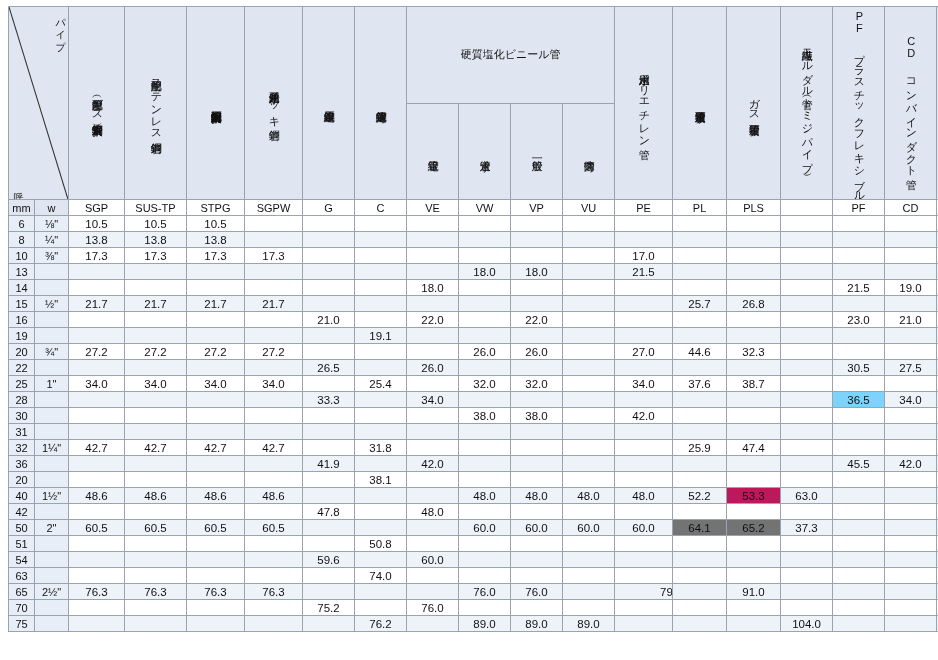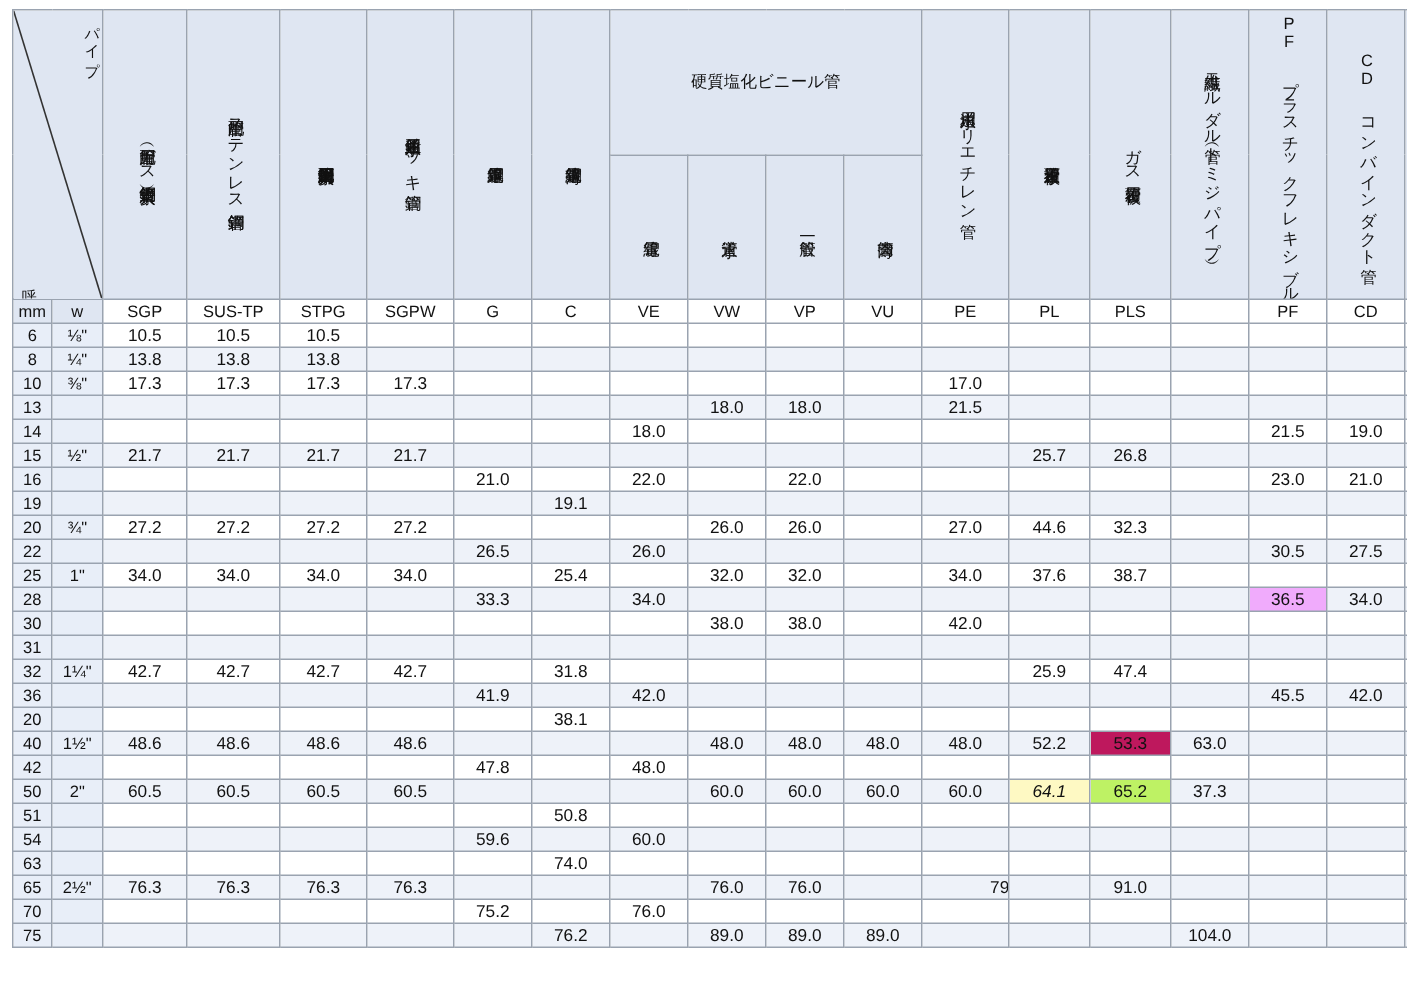--- a/index.html
+++ b/index.html
@@ -441,21 +441,21 @@
           <td class="val" style="background: rgb(238, 242, 249);">33.3</td>
           <td class="val" style="background: rgb(238, 242, 249);"></td>
           <td class="val" style="background: rgb(238, 242, 249);">34.0</td>
           <td class="val" style="background: rgb(238, 242, 249);"></td>
           <td class="val" style="background: rgb(238, 242, 249);"></td>
           <td class="val" style="background: rgb(238, 242, 249);"></td>
           <td class="val" style="background: rgb(238, 242, 249);"></td>
           <td class="val" style="background: rgb(238, 242, 249);"></td>
           <td class="val" style="background: rgb(238, 242, 249);"></td>
           <td class="val" style="background: rgb(238, 242, 249);"></td>
-          <td class="val" style="background: #f0abfc;">36.5</td>
+          <td class="val" style="background: #7dd3fc;">36.5</td>
           <td class="val" style="background: rgb(238, 242, 249);">34.0</td>
           <td class="val" style="background: rgb(238, 242, 249);"></td>
         </tr>
         <tr class="data-row">
           <td class="sz">30</td>
           <td class="sz"></td>
           <td class="val"></td>
           <td class="val"></td>
           <td class="val"></td>
           <td class="val"></td>
@@ -606,22 +606,22 @@
           <td class="val" style="background: rgb(238, 242, 249);">60.5</td>
           <td class="val" style="background: rgb(238, 242, 249);">60.5</td>
           <td class="val" style="background: rgb(238, 242, 249);">60.5</td>
           <td class="val" style="background: rgb(238, 242, 249);"></td>
           <td class="val" style="background: rgb(238, 242, 249);"></td>
           <td class="val" style="background: rgb(238, 242, 249);"></td>
           <td class="val" style="background: rgb(238, 242, 249);">60.0</td>
           <td class="val" style="background: rgb(238, 242, 249);">60.0</td>
           <td class="val" style="background: rgb(238, 242, 249);">60.0</td>
           <td class="val" style="background: rgb(238, 242, 249);">60.0</td>
-          <td class="val" style="background: #fef9c3; font-style: italic;">64.1</td>
-          <td class="val" style="background: #bef264;">65.2</td>
+          <td class="val" style="background: #737373;">64.1</td>
+          <td class="val" style="background: #737373;">65.2</td>
           <td class="val" style="background: rgb(238, 242, 249);">37.3</td>
           <td class="val" style="background: rgb(238, 242, 249);"></td>
           <td class="val" style="background: rgb(238, 242, 249);"></td>
           <td class="val" style="background: rgb(238, 242, 249);"></td>
         </tr>
         <tr class="data-row">
           <td class="sz">51</td>
           <td class="sz"></td>
           <td class="val"></td>
           <td class="val"></td>

